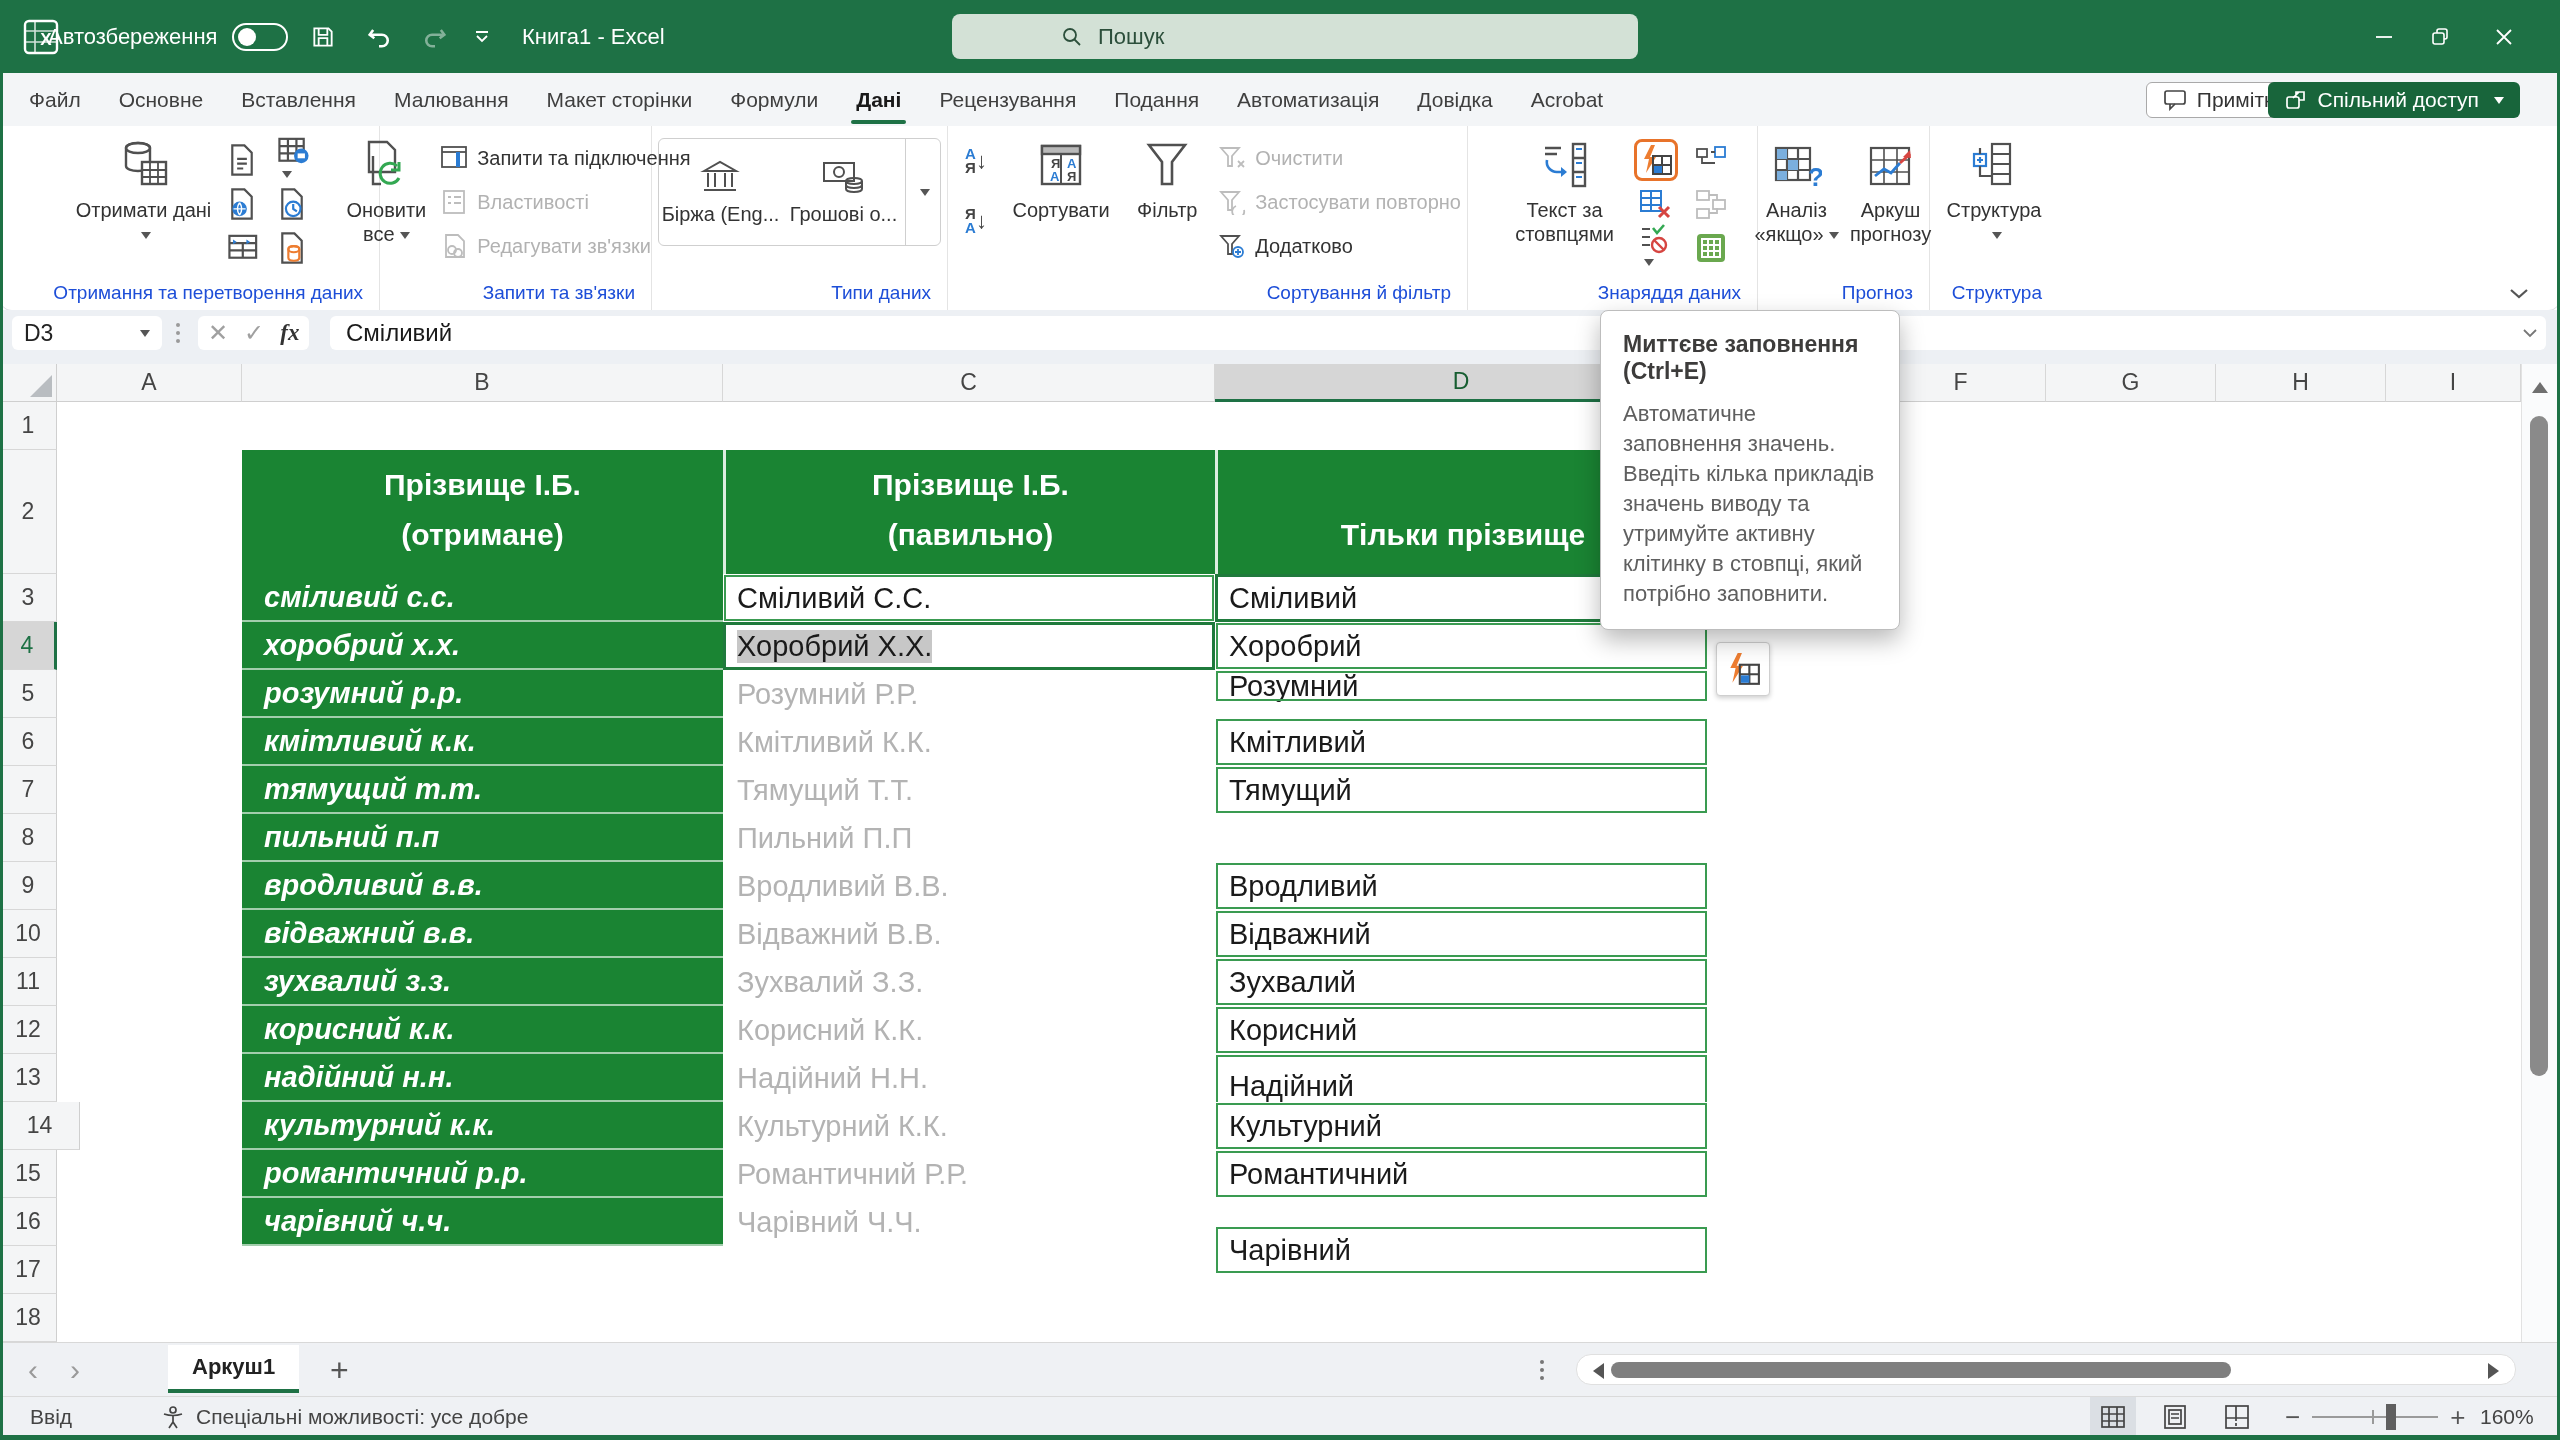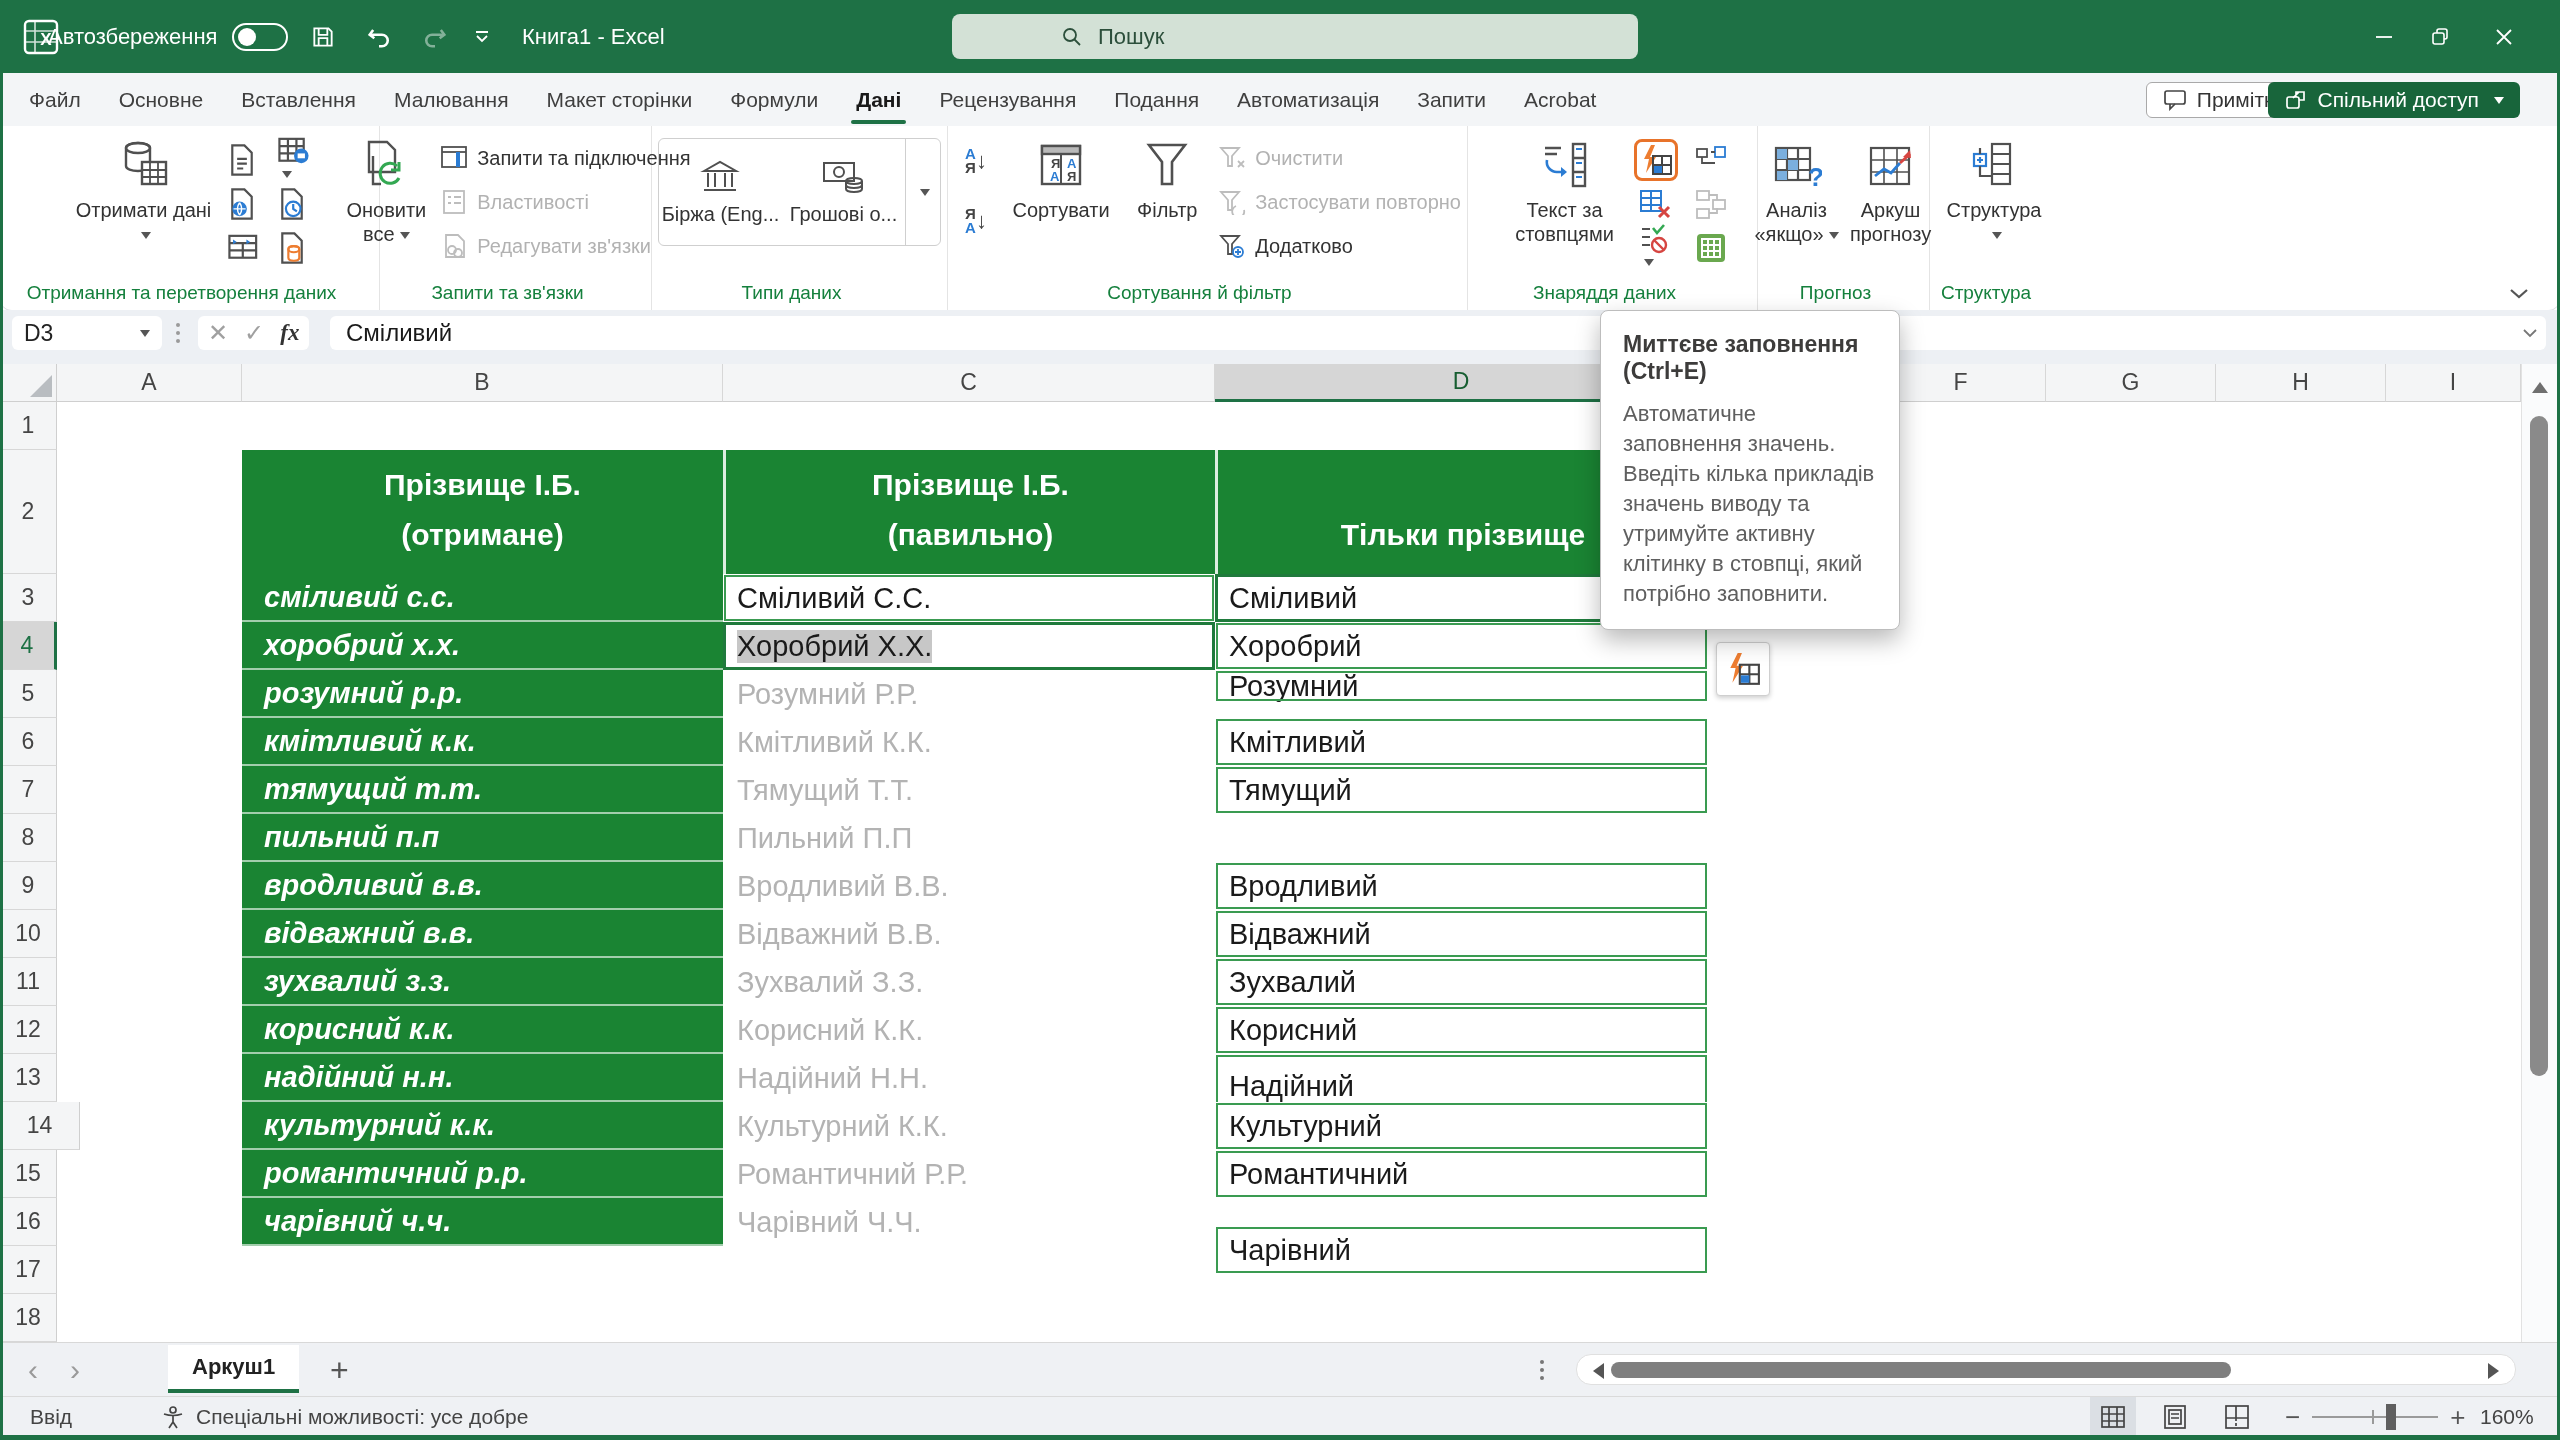--- a/index.html
+++ b/index.html
@@ -28,21 +28,21 @@
 .tabstrip{position:absolute;left:10px;top:0;height:53px;display:flex;align-items:center}
 .rtab{position:relative;height:53px;display:flex;align-items:center;padding:0 19px;font-size:21px;color:#3f3f3f;white-space:nowrap}
 .rtab.on{color:#1a1a1a;font-weight:700}
 .rtab.on::after{content:"";position:absolute;left:14px;right:14px;bottom:2px;height:4px;border-radius:2px;background:var(--green)}
 .comments-btn{position:absolute;right:258px;top:9px;height:36px;background:#fff;border:1px solid #a9a9a9;border-radius:6px;display:flex;align-items:center;gap:10px;padding:0 16px;font-size:21px;color:#333}
 .share-btn{position:absolute;right:40px;top:9px;height:36px;background:#18653b;border-radius:6px;display:flex;align-items:center;gap:10px;padding:0 16px;font-size:21px;color:#fff}
 
 
 .ribbon{position:absolute;left:0;top:126px;width:2560px;height:184px;background:#fff;border-radius:0 0 12px 12px;box-shadow:0 1px 0 #dcdfe3;display:flex}
 .rgroup{position:relative;height:100%;border-right:1px solid #e4e4e4;padding:10px 6px 30px;display:flex;align-items:flex-start;justify-content:center;gap:8px}
-.rgroup .glabel{position:absolute;left:0;right:16px;bottom:6px;text-align:center;font-size:19px;color:#15803d;white-space:nowrap}
+.rgroup .glabel{position:absolute;left:0;right:16px;bottom:6px;text-align:right;font-size:19px;color:#1d4ed8;white-space:nowrap}
 .bigbtn{display:flex;flex-direction:column;align-items:center;text-align:center;font-size:20px;line-height:24px;color:#333;padding:2px 6px;gap:8px}
 .bigbtn .bic{height:52px;display:flex;align-items:flex-end}
 .ritem{display:flex;align-items:center;gap:9px;font-size:20px;color:#333;height:40px;white-space:nowrap}
 .ritem .ic,.sico{flex:0 0 auto}
 .dis{color:#b2b2b2}
 .dis svg *{stroke:#bdbdbd !important;fill:none !important}
 .car{display:inline-block;width:0;height:0;border:5px solid transparent;border-top:7px solid #555;margin-left:5px;transform:translateY(3px)}
 .car.w{border-top-color:#fff}
 .gallery{display:flex;border:1px solid #cfcfcf;border-radius:6px;height:108px;margin-top:2px;overflow:hidden}
 .gtile{width:148px;display:flex;flex-direction:column;align-items:center;justify-content:center;gap:8px;font-size:20px;color:#333}
@@ -200,21 +200,21 @@
         <div class="rtab">Файл</div>
         <div class="rtab">Основне</div>
         <div class="rtab">Вставлення</div>
         <div class="rtab">Малювання</div>
         <div class="rtab">Макет сторінки</div>
         <div class="rtab">Формули</div>
         <div class="rtab on">Дані</div>
         <div class="rtab">Рецензування</div>
         <div class="rtab">Подання</div>
         <div class="rtab">Автоматизація</div>
-        <div class="rtab">Запити</div>
+        <div class="rtab">Довідка</div>
         <div class="rtab">Acrobat</div>
       </div>
     <div class="comments-btn">
       <svg width="24" height="22" viewBox="0 0 24 22" fill="none" stroke="#444" stroke-width="1.7">
           <rect x="2" y="2" width="20" height="13" rx="2"></rect>
           <path d="M7 15v5l5-5"></path>
         </svg>
       <span>Примітки</span>
     </div>
     <div class="share-btn">

